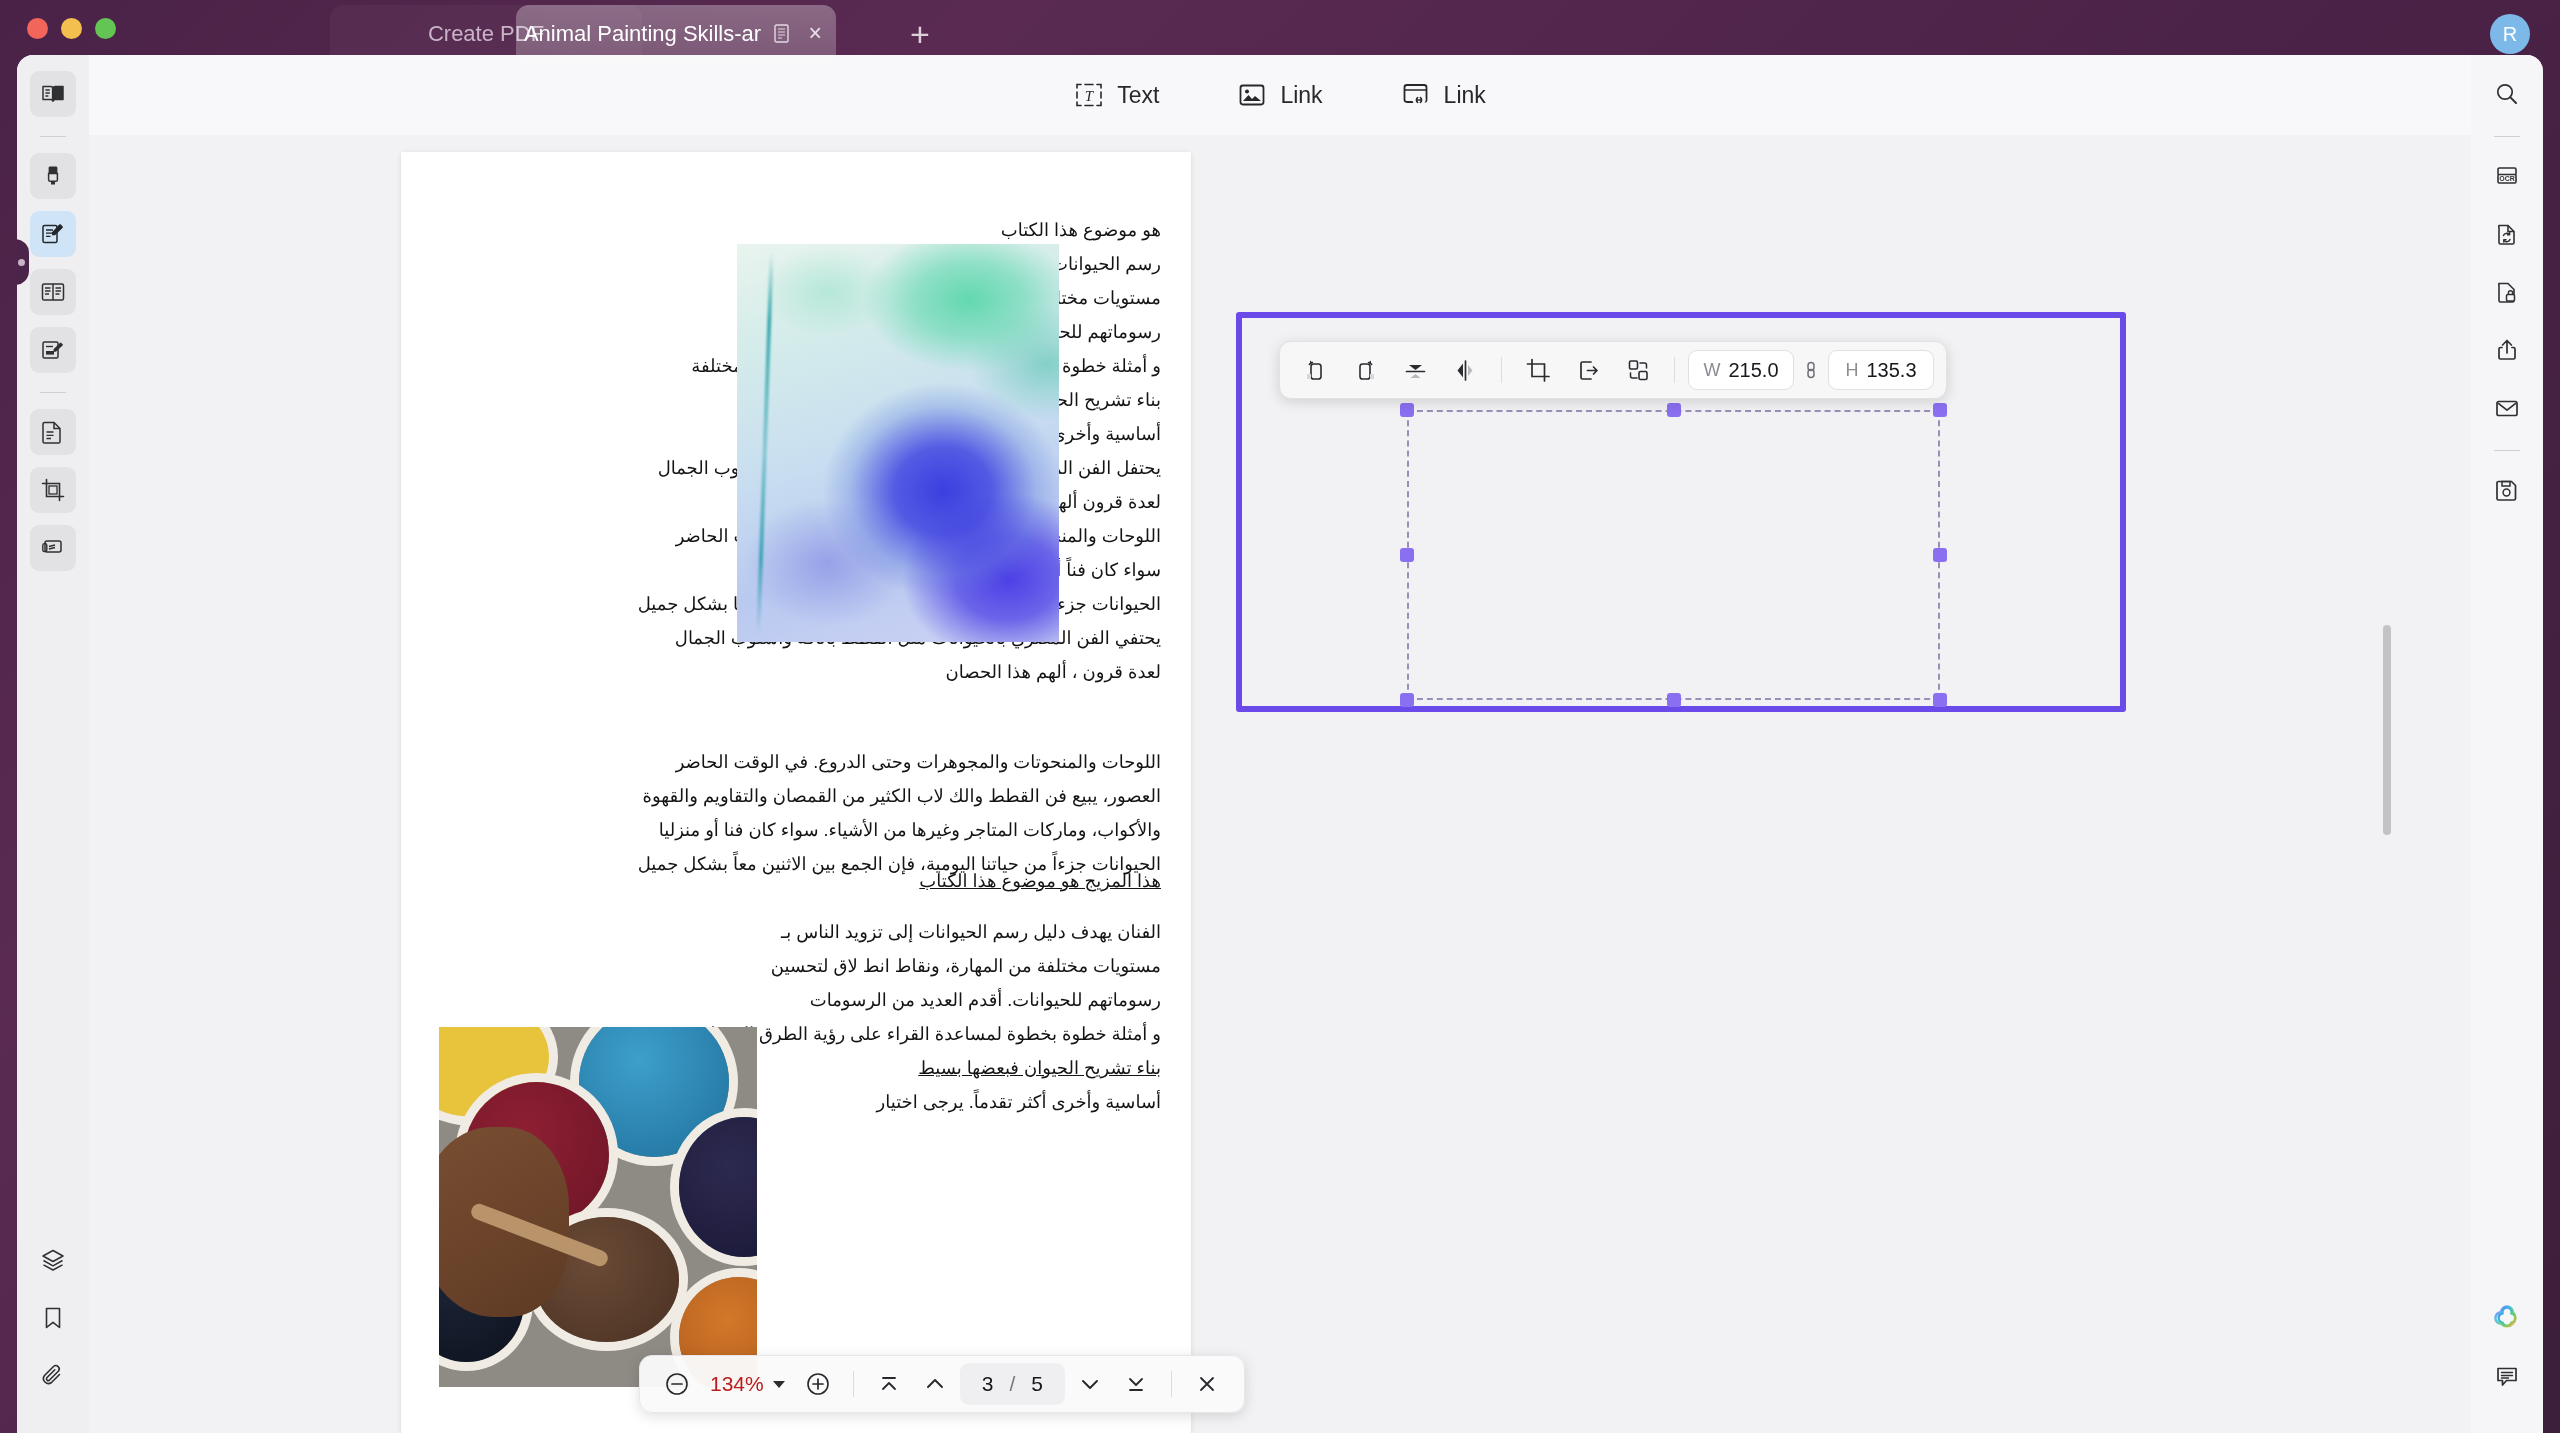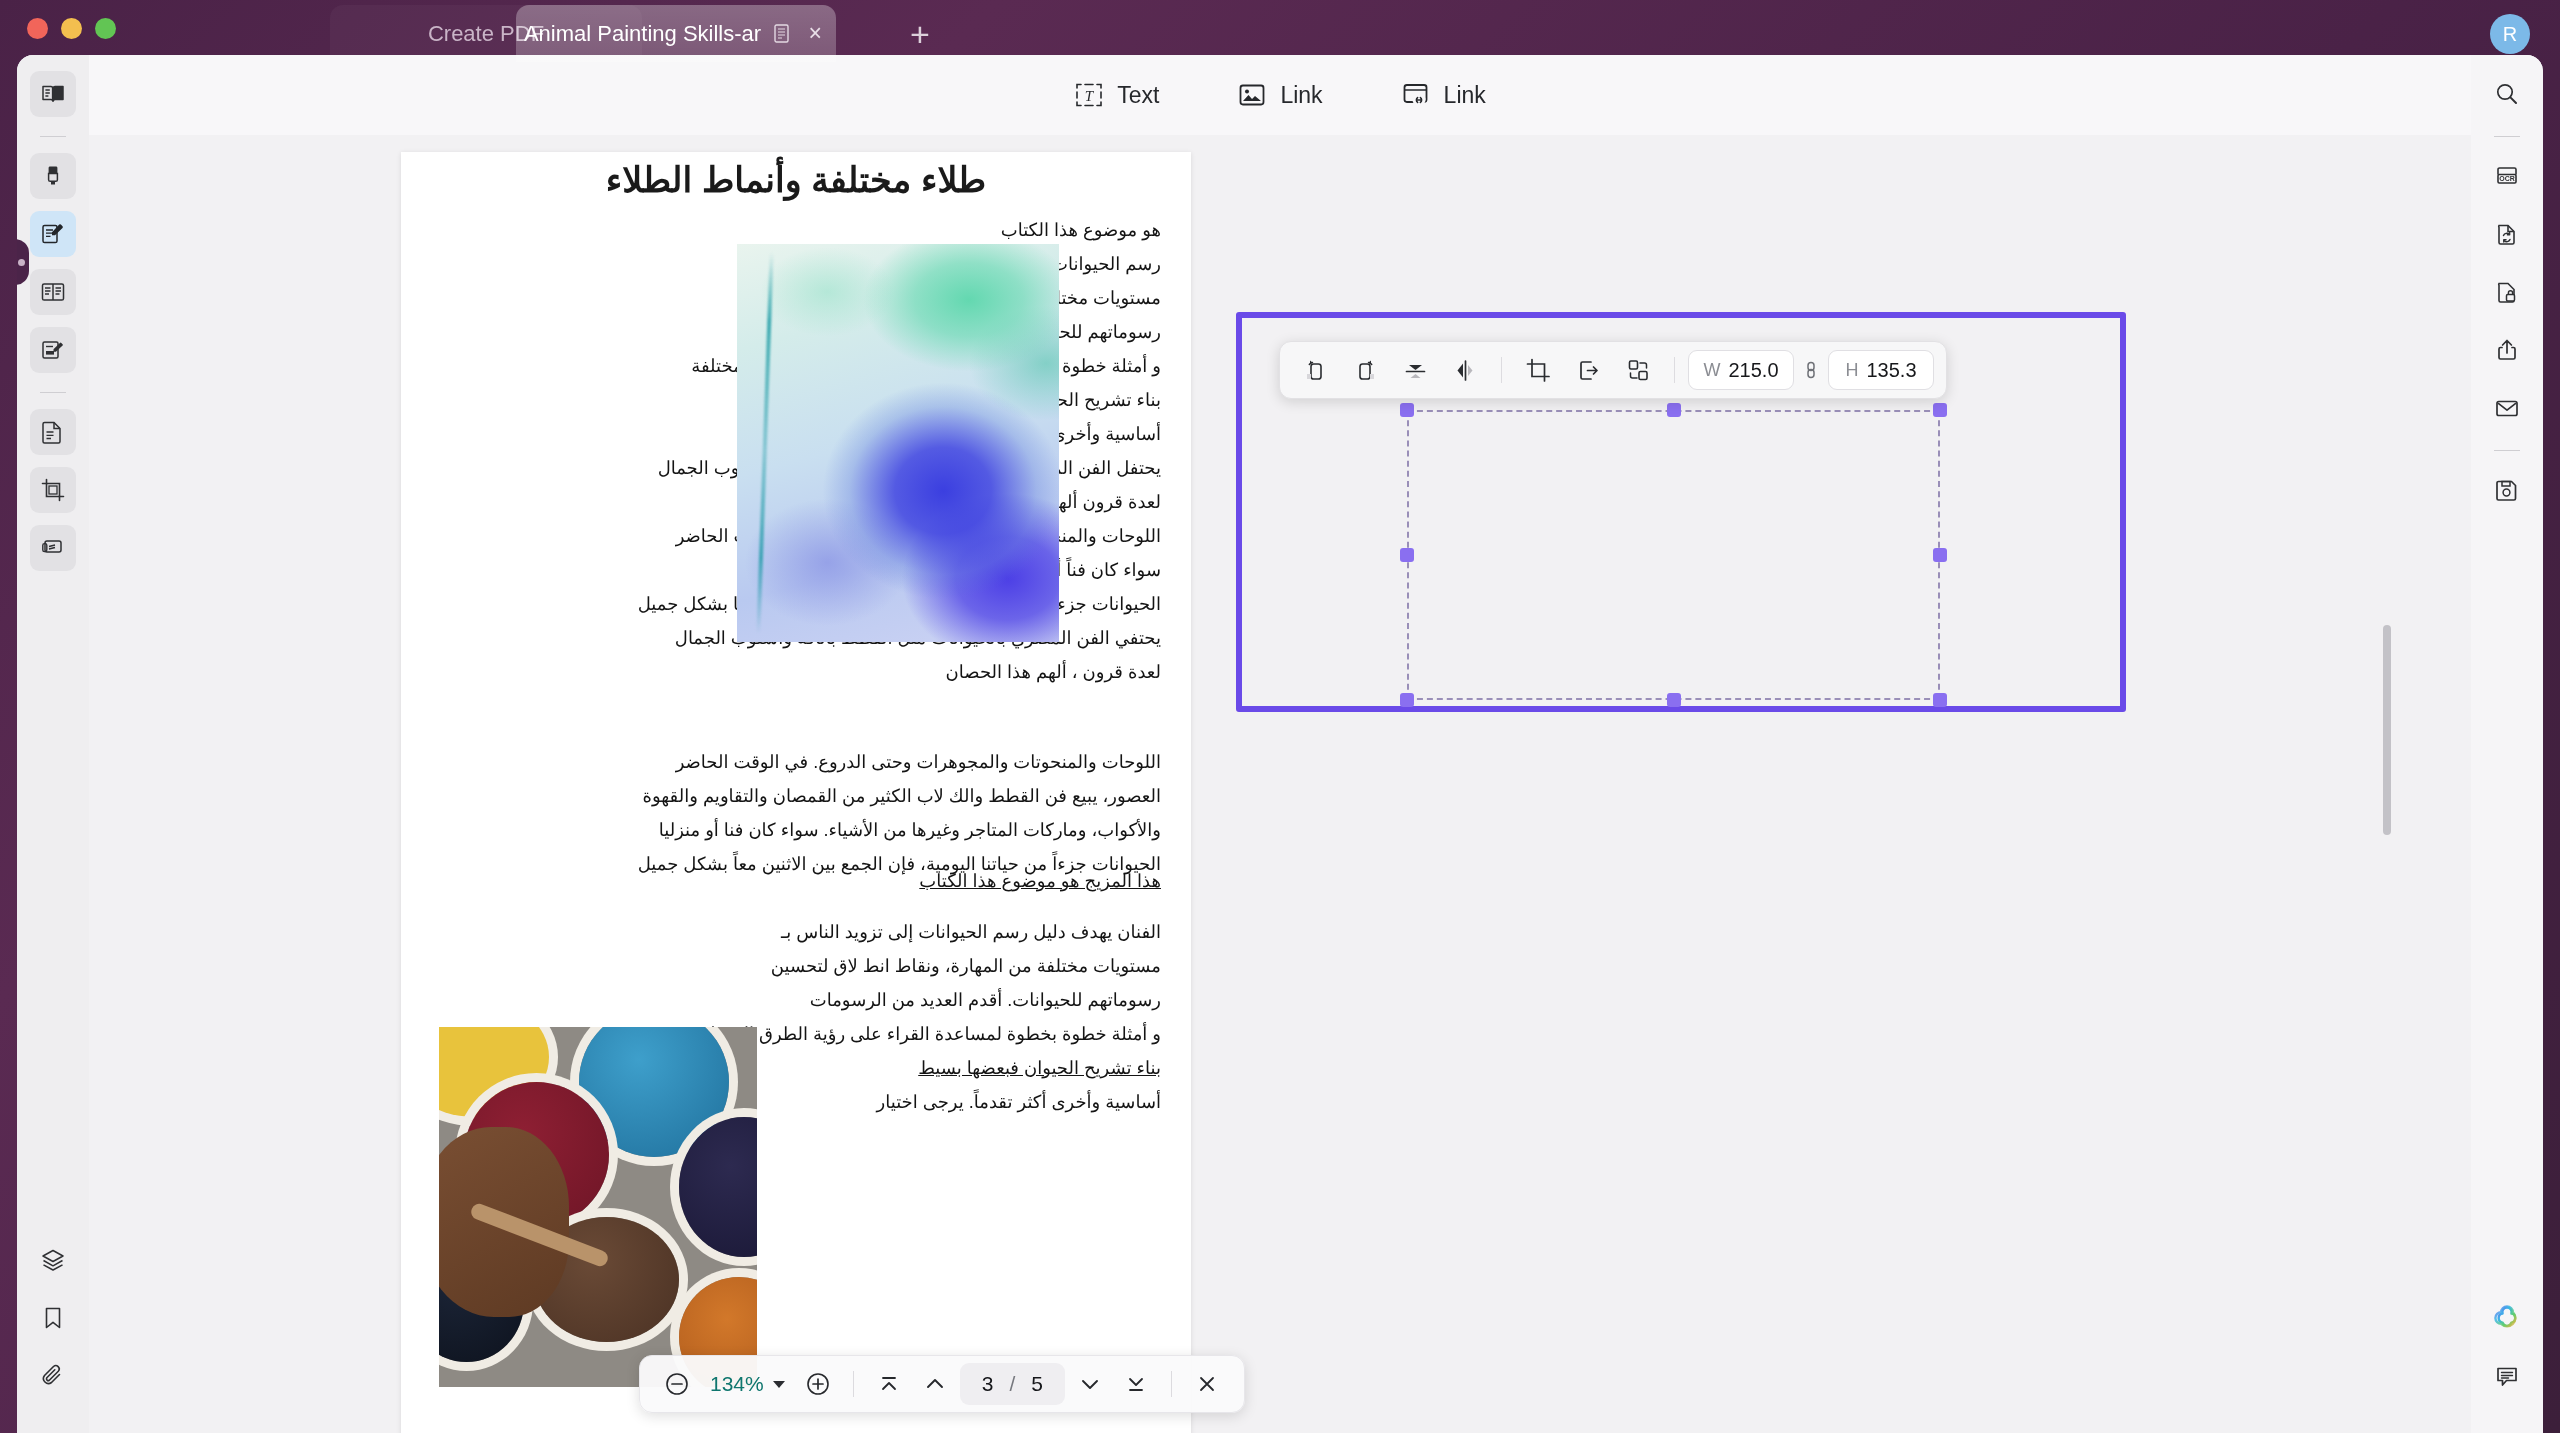--- a/index.html
+++ b/index.html
@@ -282,21 +282,21 @@
     display: flex; align-items: center;
     padding: 0 16px; gap: 4px;
     z-index: 45;
   }
   .pb-btn {
     width: 42px; height: 42px;
     display: flex; align-items: center; justify-content: center;
     border-radius: 8px; cursor: pointer; color: #26282c;
   }
   .pb-zoom {
-    font-size: 21px; color: #0f766e;
+    font-size: 21px; color: #b91c1c;
     padding: 0 8px; display: flex; align-items: center; gap: 9px;
     cursor: pointer;
   }
   .caret { width: 0; height: 0; border-left: 6px solid transparent; border-right: 6px solid transparent; border-top: 7px solid #2b2d31; }
   .pb-sep { width: 1px; height: 26px; background: #dcdbdf; margin: 0 10px; }
   .pb-pages {
     background: #efeef1; border-radius: 9px;
     height: 42px; padding: 0 22px;
     display: flex; align-items: center; gap: 16px;
     font-size: 21px; color: #15161a;
@@ -486,21 +486,20 @@
             <path d="M15.4 20h5.2M16.6 17.6a3 3 0 000 4.8M19.4 17.6a3 3 0 010 4.8" stroke="#26282c" stroke-width="1.6" stroke-linecap="round"></path>
           </svg>
         </span>
         <span>Link</span>
       </div>
     </div>
 
     <div class="canvas">
 
       <div class="page">
-        <div class="pg-title">طلاء مختلفة وأنماط الطلاء</div>
 
         <div class="txt-line" style="top:68px;">هو موضوع هذا الكتاب</div>
         <div class="txt-line" style="top:102px;">رسم الحيوانات إلى تزويد الناس بـ</div>
         <div class="txt-line" style="top:136px;">مستويات مختلفة من المهارة، ونقاط انطلاق لتحسين</div>
         <div class="txt-line" style="top:170px;">رسوماتهم للحيوانات. أقدم العديد من الرسومات</div>
         <div class="txt-line" style="top:204px;">و أمثلة خطوة بخطوة لمساعدة القراء على رؤية الطرق المختلفة</div>
         <div class="txt-line" style="top:238px;">بناء تشريح الحيوان، فبعضها بسيط للغاية</div>
         <div class="txt-line" style="top:272px;">أساسية وأخرى أكثر تقدماً. يرجى اختيار</div>
         <div class="txt-line" style="top:306px;">يحتفل الفن المصري بالحيوانات مثل القطط بأسلوب وأسلوب الجمال</div>
         <div class="txt-line" style="top:340px;">لعدة قرون ألهم هذا الحصان</div>

